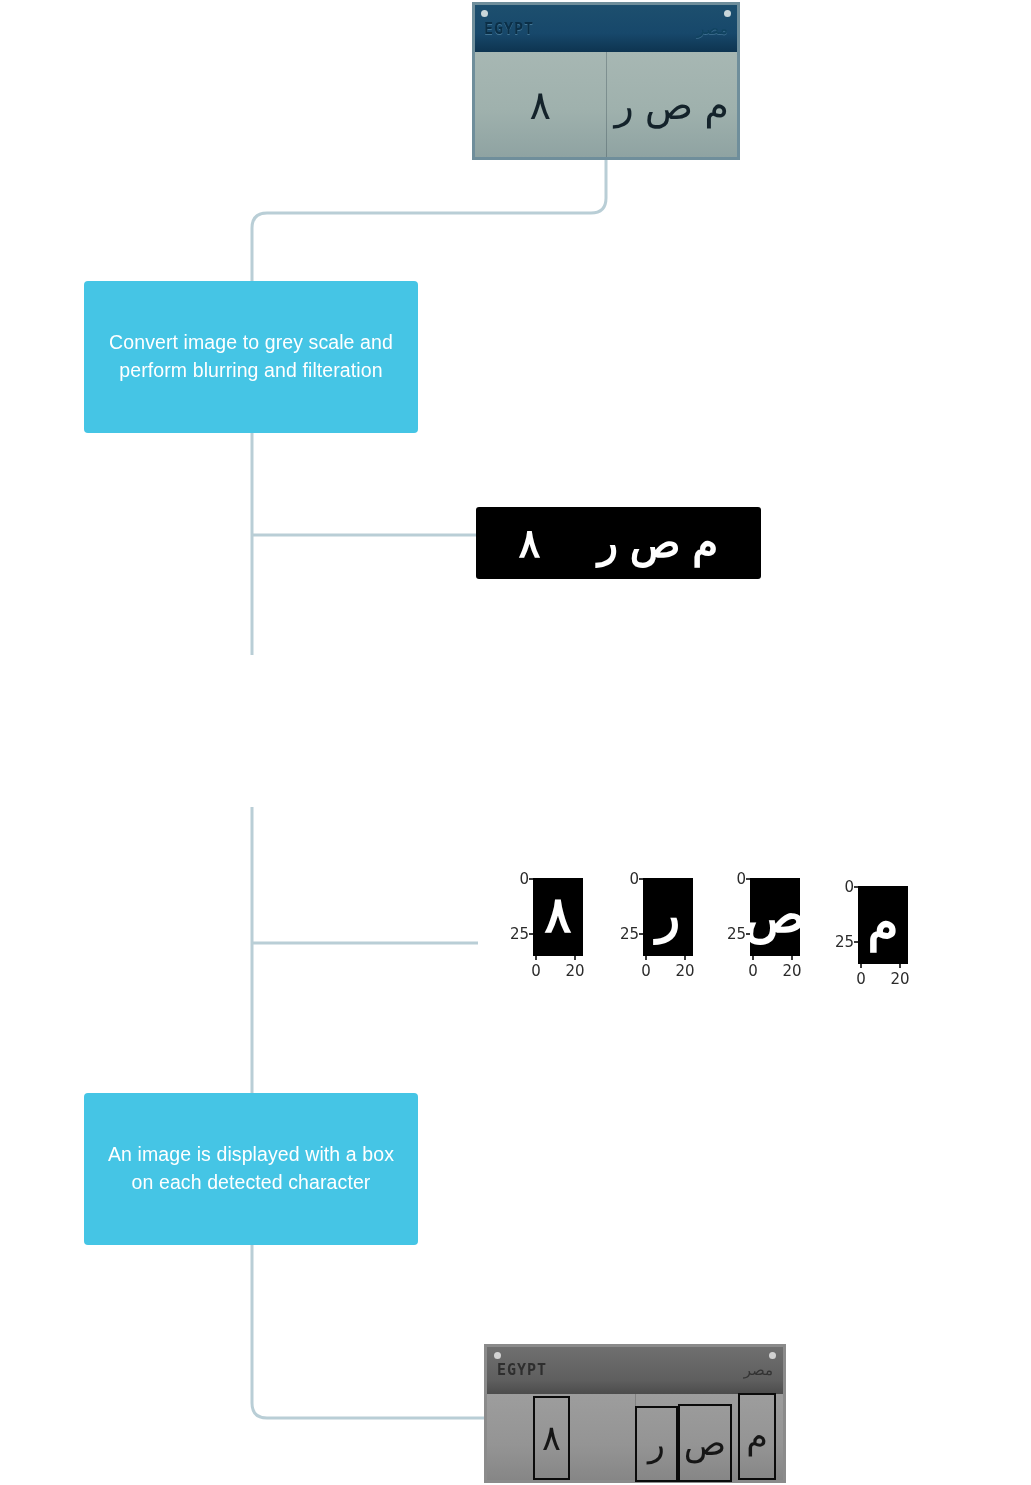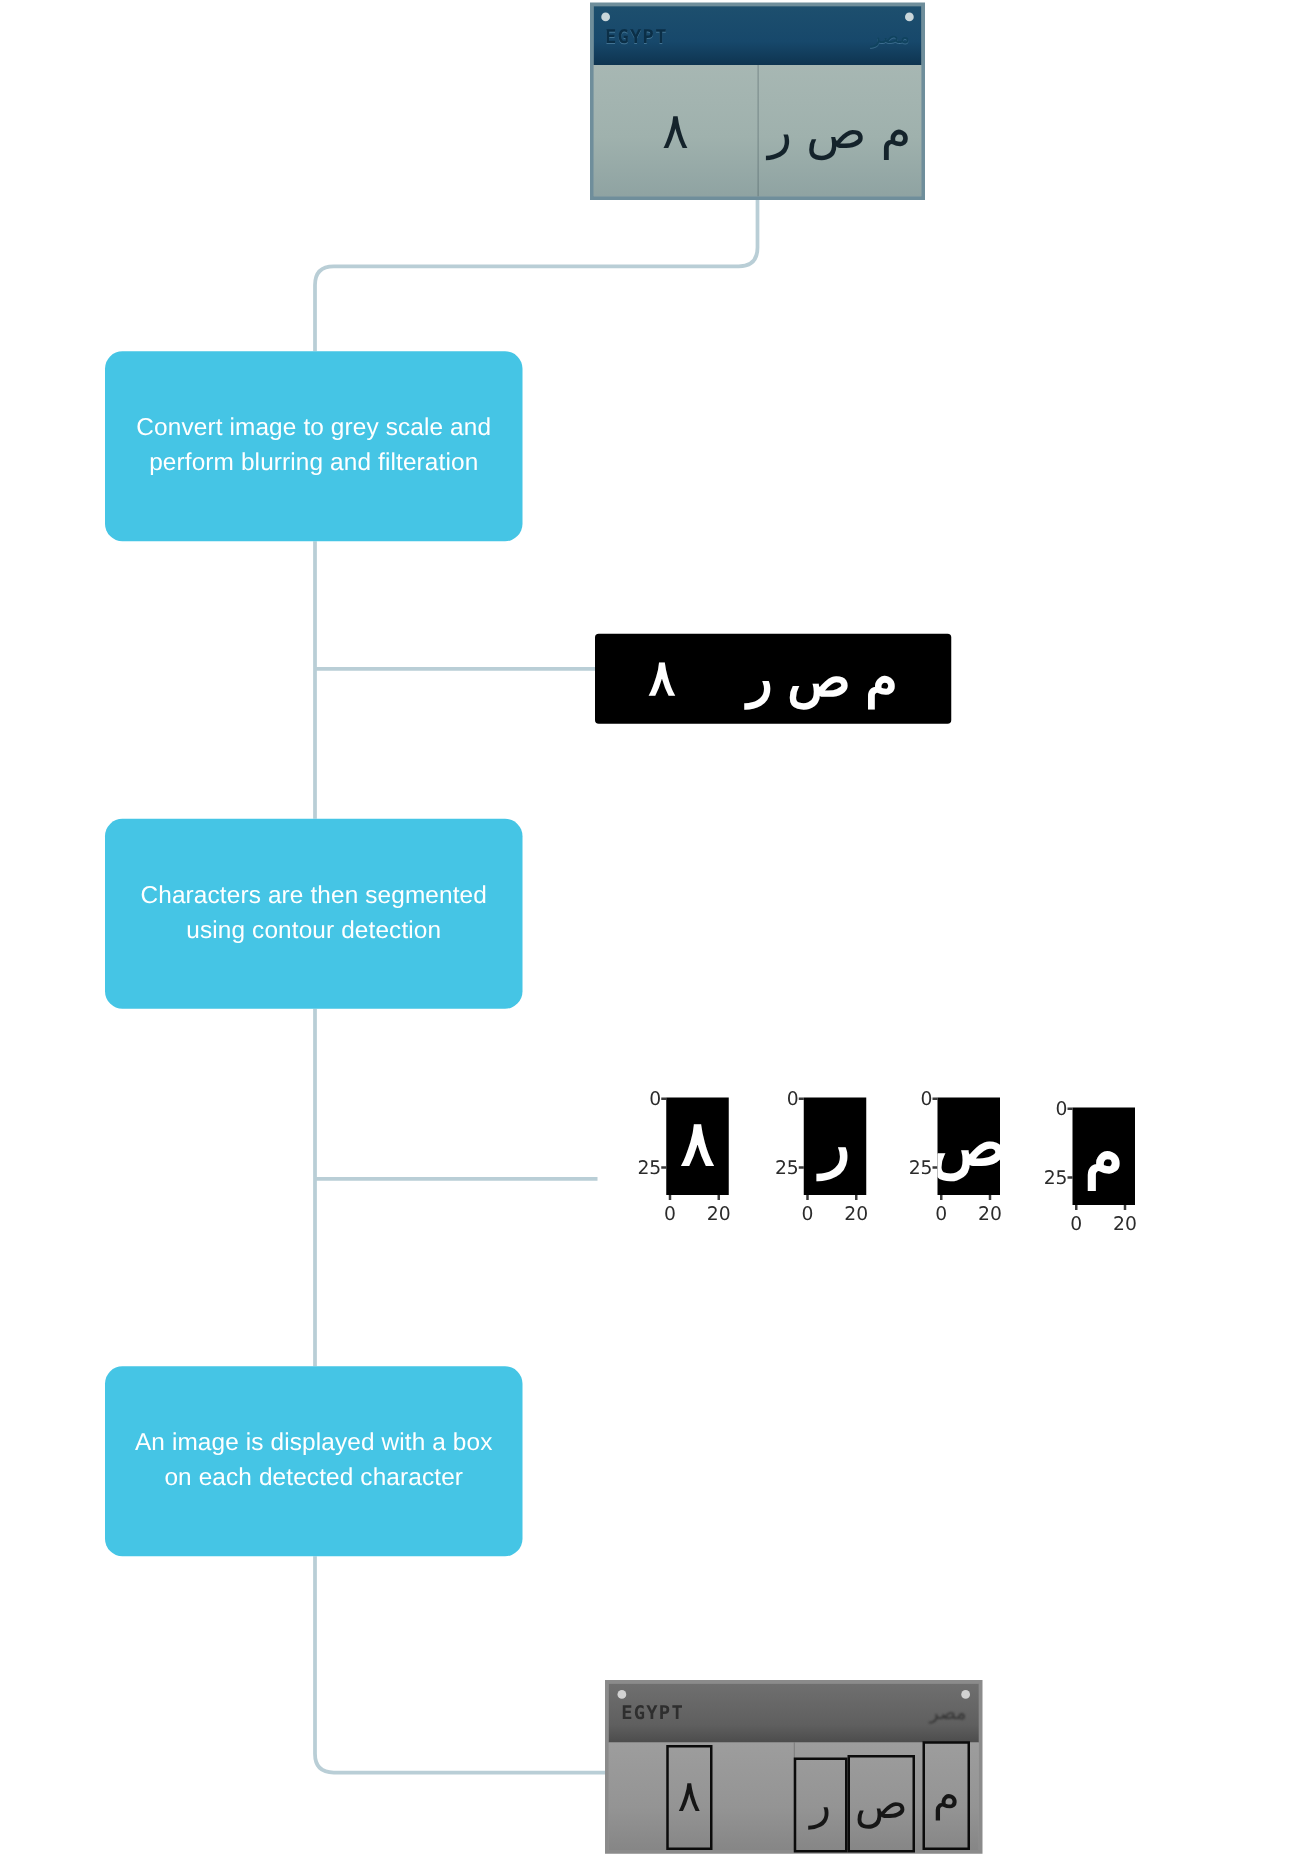--- a/index.html
+++ b/index.html
@@ -34,21 +34,21 @@
     stroke: #b9ced6;
     stroke-width: 3;
     stroke-linecap: butt;
   }
 
   
   .process-box {
     position: absolute;
     width: 334px;
     height: 152px;
-    border-radius: 14px;
+    border-radius: 4px;
     background: #45c5e5;
     color: #ffffff;
     display: flex;
     align-items: center;
     justify-content: center;
     text-align: center;
     box-sizing: border-box;
     padding: 0 16px;
     z-index: 3;
   }
@@ -328,23 +328,20 @@
 
   <div class="process-box" id="box-1">
     <span class="label">Convert image to grey scale and perform blurring and filteration</span>
   </div>
 
   <div class="plate" id="plate-binary">
     <span class="bin-glyph digit">٨</span>
     <span class="bin-glyph word">م ص ر</span>
   </div>
 
-  <div class="process-box" id="box-2">
-    <span class="label">Characters are then segmented using contour detection</span>
-  </div>
 
   <div id="segmented-row">
 
     <div class="seg-panel" style="left:0px; top:0px;">
       <div class="seg-ylabel" style="left:0px; top:4px;">0</div>
       <div class="tick-mark" style="left:34px; top:12px; width:4px; height:2px;"></div>
       <div class="seg-ylabel" style="left:0px; top:59px;">25</div>
       <div class="tick-mark" style="left:34px; top:67px; width:4px; height:2px;"></div>
       <div class="seg-plot">
         <span class="seg-char">٨</span>

